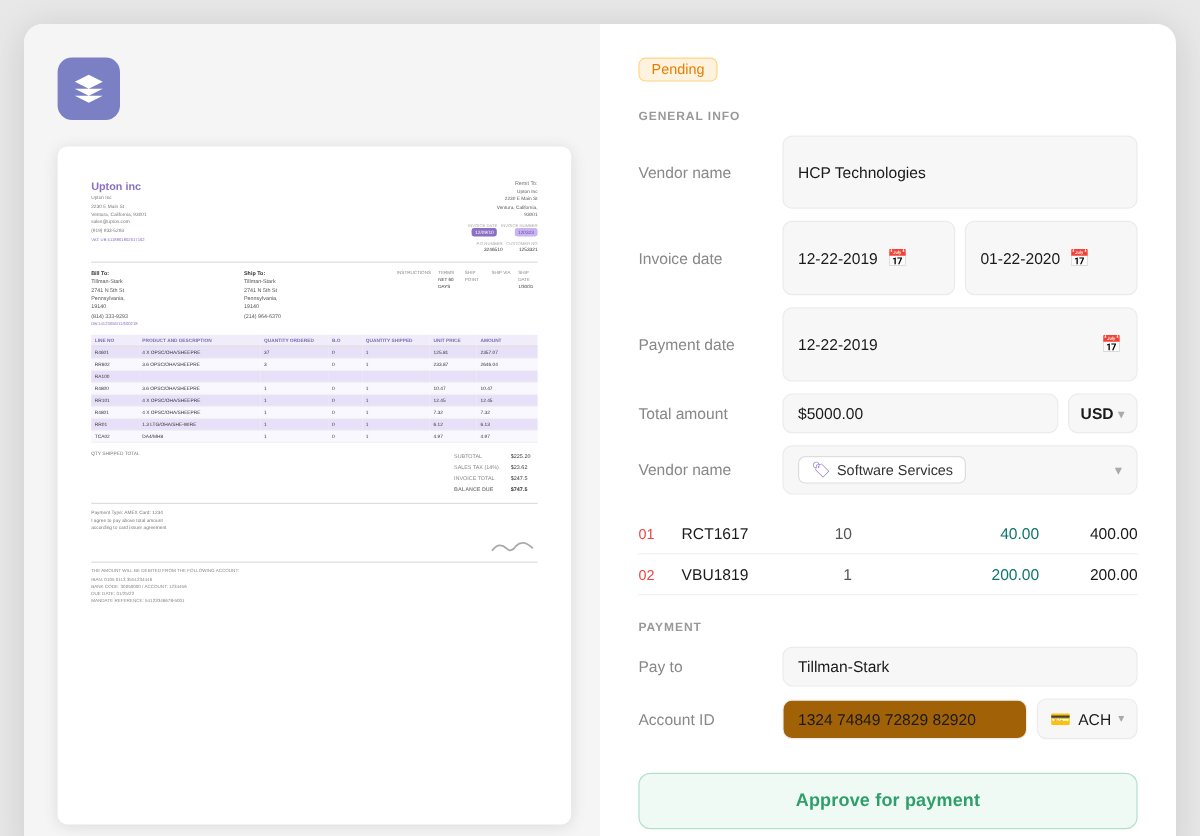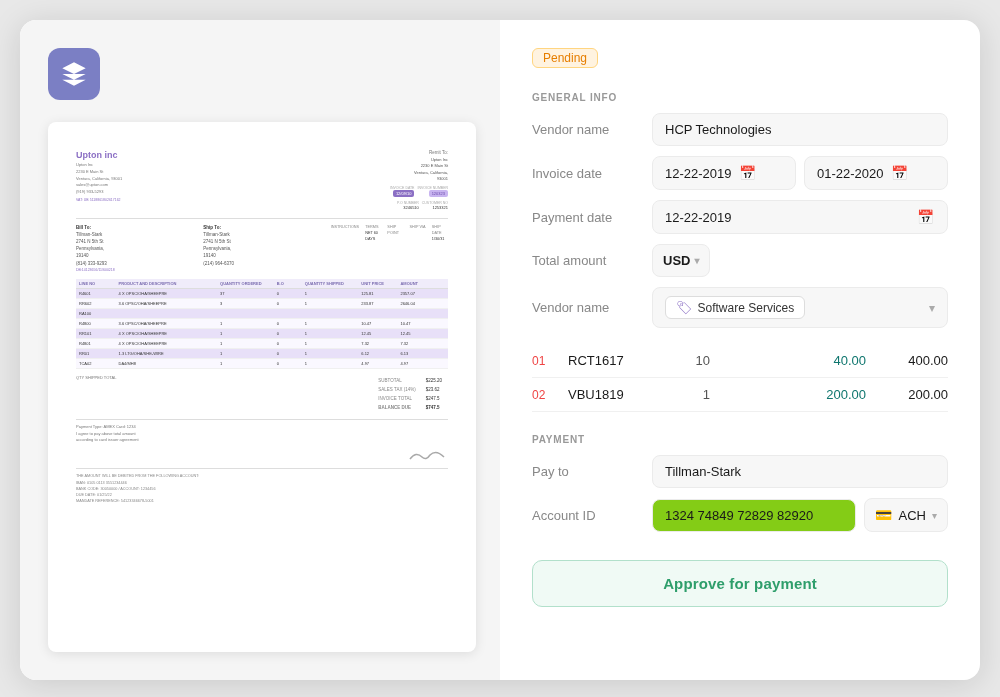--- a/index.html
+++ b/index.html
@@ -125,21 +125,21 @@
     .field-value {
       flex: 1;
       display: flex;
       align-items: center;
       gap: 8px;
     }
     .input-box {
       background: #f7f7f7;
       border: 1px solid #ebebeb;
       border-radius: 8px;
-      padding: 8px 12px;
+      padding: 22px 12px;
       font-size: 13px;
       color: #1a1a1a;
       display: flex;
       align-items: center;
       gap: 8px;
       min-width: 120px;
     }
     .input-box.full { flex: 1; }
     .calendar-icon { color: #bbb; font-size: 14px; }
     .total-input {
@@ -214,21 +214,21 @@
       font-size: 13px;
       color: #1a1a1a;
       flex: 1;
     }
     .account-row {
       display: flex;
       align-items: center;
       gap: 8px;
     }
     .account-input {
-      background: #84cc16;
+      background: #a16207;
       border: 1px solid #ebebeb;
       border-radius: 8px;
       padding: 8px 12px;
       font-size: 13px;
       color: #1a1a1a;
       flex: 1;
     }
     .ach-select {
       background: #f7f7f7;
       border: 1px solid #ebebeb;
@@ -493,20 +493,21 @@
         <div class="input-box full">
           <span>12-22-2019</span>
           <span style="margin-left:auto;" class="calendar-icon">📅</span>
         </div>
       </div>
     </div>
 
     <div class="field-row">
       <div class="field-label">Total amount</div>
       <div class="field-value" style="gap:8px;">
+        <div class="total-input">$5000.00</div>
         <div class="currency-select">
           <span>USD</span>
           <span style="color:#aaa;font-size:10px;">▾</span>
         </div>
       </div>
     </div>
 
     <div class="field-row">
       <div class="field-label">Vendor name</div>
       <div class="field-value">

